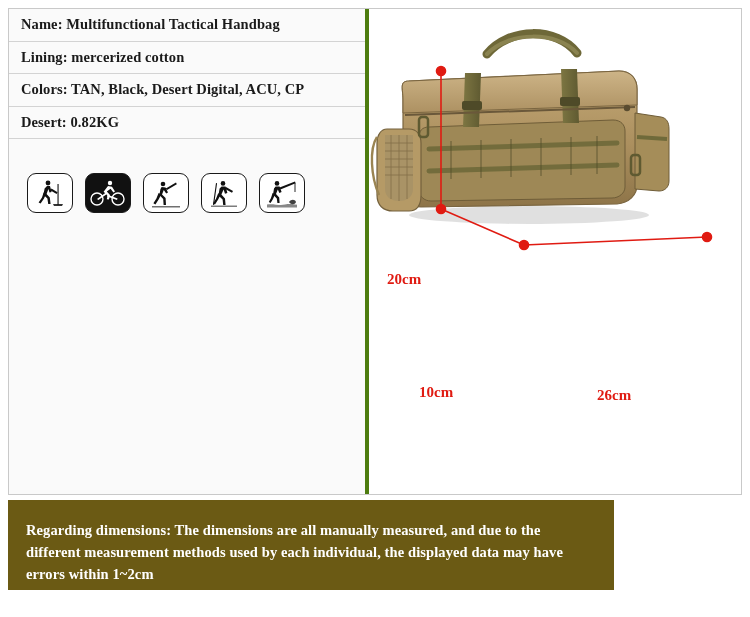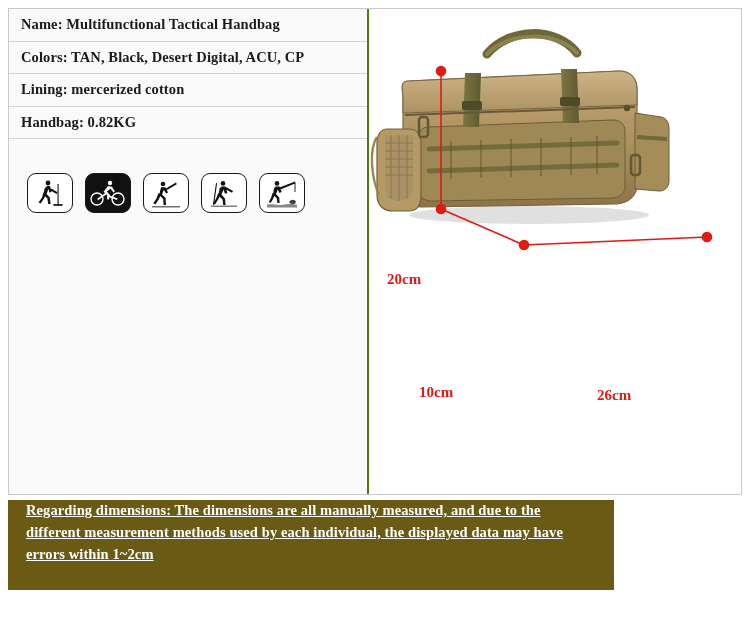--- a/index.html
+++ b/index.html
@@ -27,21 +27,21 @@
     width: 734px;
     height: 487px;
     border: 1px solid #c9c9c9;
     box-sizing: border-box;
     display: flex;
   }
   
   .spec-col {
     width: 360px;
     box-sizing: border-box;
-    border-right: 2px solid #4d7c0f;
+    border-right: 4px solid #4d7c0f;
     background: #a21caf;
     display: flex;
     flex-direction: column;
     text-align: center;
   }
   .spec-row {
     box-sizing: border-box;
     border-bottom: 1px solid #d3d3d3;
     padding: 6px 10px 6px 12px;
     font-size: 14.5px;
@@ -110,48 +110,47 @@
 
   
   .notice {
     position: absolute;
     left: 8px;
     top: 500px;
     width: 606px;
     height: 90px;
     background: #6b5a14;
     box-sizing: border-box;
-    padding: 0 16px 0 18px;
+    padding: 20px 16px 0 18px;
     color: #ffffff;
     font-size: 14.5px;
     font-weight: bold;
     line-height: 1.5;
     letter-spacing: .1px;
-    text-decoration: underline;
   }
 </style>
 </head>
 <body>
 
 <div class="page">
 
   <div class="sheet">
 
     <div class="spec-col">
       <div class="spec-row">
         <span>Name: Multifunctional Tactical Handbag</span>
       </div>
       <div class="spec-row">
+        <span>Lining: mercerized cotton</span>
+      </div>
+      <div class="spec-row">
         <span>Colors: TAN, Black, Desert Digital, ACU, CP</span>
       </div>
       <div class="spec-row">
-        <span>Lining: mercerized cotton</span>
-      </div>
-      <div class="spec-row">
-        <span>Handbag: 0.82KG</span>
+        <span>Desert: 0.82KG</span>
       </div>
 
       <div class="icons-area">
         <div class="icon-strip">
           <div class="icon-box">
             <svg width="34" height="30" viewBox="0 0 34 30">
               <g fill="#111">
                 <circle cx="15" cy="5" r="2.4"></circle>
                 <path d="M14 8 L17 8 L18.6 14 L16.5 14.6 L15.4 11 L13.6 16 L16.8 19.5 L17.6 26 L15.2 26 L14.4 20.4 L10.4 16.8 L11.6 10.6 Z"></path>
                 <path d="M13.2 15.6 L11 20.5 L7.6 25.6 L5.6 24.6 L9 19.6 L10.6 14.4 Z"></path>

